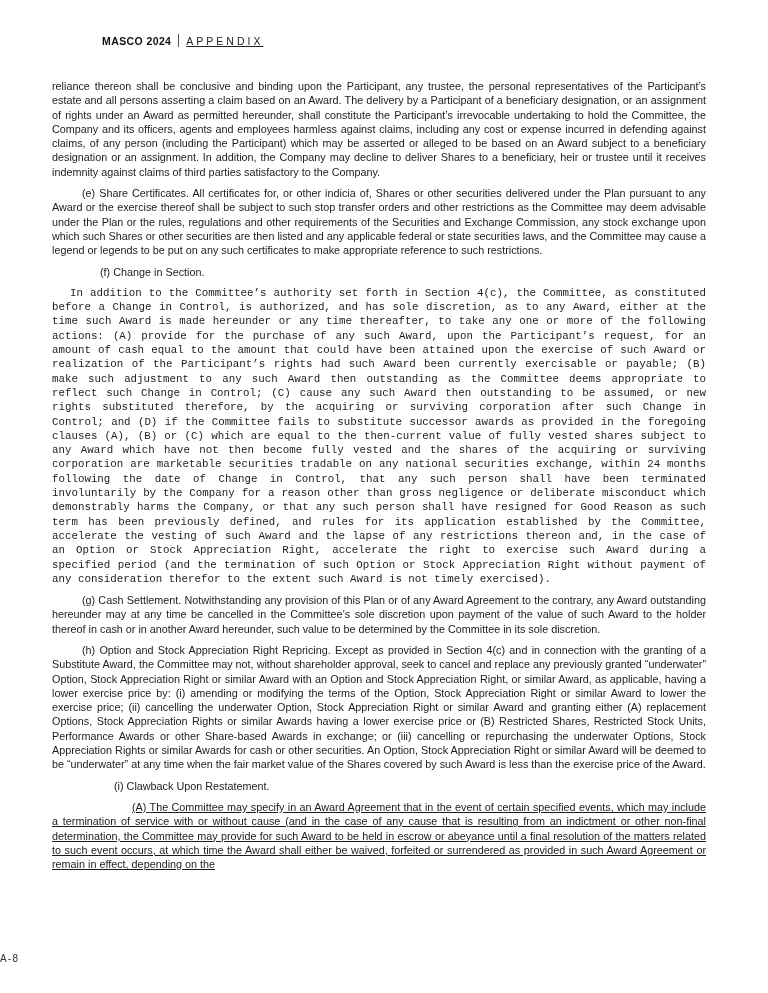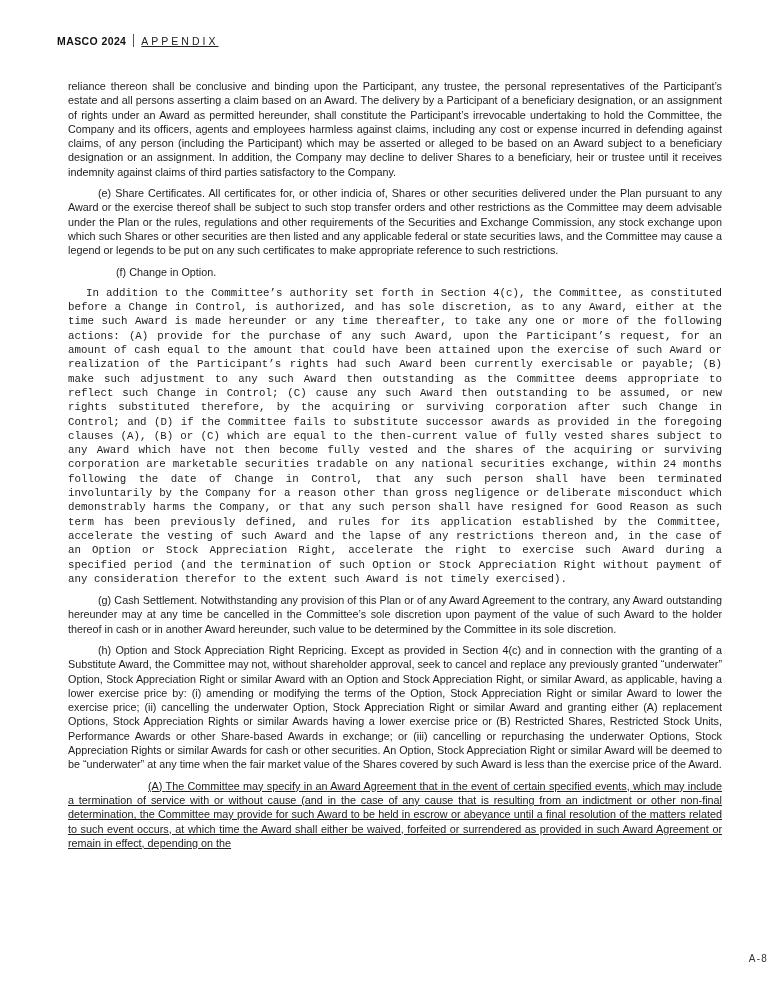--- a/index.html
+++ b/index.html
@@ -18,58 +18,59 @@
     top: 34px;
     left: 57px;
     display: flex;
     align-items: center;
   }
   .brand {
     font-weight: bold;
     font-size: 10.5px;
     letter-spacing: 0.4px;
     color: #111;
+    margin-left: 45px;
   }
   .divider {
     display: inline-block;
     width: 1px;
     height: 13px;
     background: #555;
     margin: 0 7px;
   }
   .section {
     font-size: 10.5px;
     letter-spacing: 3px;
     color: #222;
     text-decoration: underline;
   }
   .doc-body {
     position: absolute;
     top: 79px;
-    left: 68px;
+    left: 52px;
     width: 654px;
     font-size: 10.8px;
     line-height: 14.3px;
     text-align: justify;
     color: #1c1c1c;
   }
   .para { margin-bottom: 7px; }
   .flush { text-indent: 0; }
   .ind-1 { text-indent: 18px; font-family: Liberation Mono, monospace; }
   .ind-2 { text-indent: 30px; }
   .ind-3 { text-indent: 48px; }
   .ind-3b { text-indent: 62px; }
   .ind-4 { text-indent: 80px; text-decoration: underline; }
   .lead { }
   .doc-footer {
     position: absolute;
     bottom: 29px;
     left: 0;
     width: 100%;
-    text-align: right;
+    text-align: left;
     font-size: 10px;
     letter-spacing: 1.2px;
     color: #333;
   }
 </style>
 </head>
 <body>
 
 <div class="page">
 
@@ -78,28 +79,29 @@
     <span class="divider"></span>
     <span class="section">APPENDIX</span>
   </header>
 
   <main class="doc-body">
 
     <p class="para flush"><span>reliance thereon shall be conclusive and binding upon the Participant, any trustee, the personal representatives of the Participant’s estate and all persons asserting a claim based on an Award. The delivery by a Participant of a beneficiary designation, or an assignment of rights under an Award as permitted hereunder, shall constitute the Participant’s irrevocable undertaking to hold the Committee, the Company and its officers, agents and employees harmless against claims, including any cost or expense incurred in defending against claims, of any person (including the Participant) which may be asserted or alleged to be based on an Award subject to a beneficiary designation or an assignment. In addition, the Company may decline to deliver Shares to a beneficiary, heir or trustee until it receives indemnity against claims of third parties satisfactory to the Company.</span></p>
 
     <p class="para ind-2"><span>(e)</span> <span class="lead">Share Certificates.</span> <span>All certificates for, or other indicia of, Shares or other securities delivered under the Plan pursuant to any Award or the exercise thereof shall be subject to such stop transfer orders and other restrictions as the Committee may deem advisable under the Plan or the rules, regulations and other requirements of the Securities and Exchange Commission, any stock exchange upon which such Shares or other securities are then listed and any applicable federal or state securities laws, and the Committee may cause a legend or legends to be put on any such certificates to make appropriate reference to such restrictions.</span></p>
 
-    <p class="para ind-3"><span>(f)</span> <span class="lead">Change in Option.</span></p>
+    <p class="para ind-3"><span>(f)</span> <span class="lead">Change in Section.</span></p>
 
     <p class="para ind-1"><span>In addition to the Committee’s authority set forth in Section 4(c), the Committee, as constituted before a Change in Control, is authorized, and has sole discretion, as to any Award, either at the time such Award is made hereunder or any time thereafter, to take any one or more of the following actions: (A) provide for the purchase of any such Award, upon the Participant’s request, for an amount of cash equal to the amount that could have been attained upon the exercise of such Award or realization of the Participant’s rights had such Award been currently exercisable or payable; (B) make such adjustment to any such Award then outstanding as the Committee deems appropriate to reflect such Change in Control; (C) cause any such Award then outstanding to be assumed, or new rights substituted therefore, by the acquiring or surviving corporation after such Change in Control; and (D) if the Committee fails to substitute successor awards as provided in the foregoing clauses (A), (B) or (C) which are equal to the then-current value of fully vested shares subject to any Award which have not then become fully vested and the shares of the acquiring or surviving corporation are marketable securities tradable on any national securities exchange, within 24 months following the date of Change in Control, that any such person shall have been terminated involuntarily by the Company for a reason other than gross negligence or deliberate misconduct which demonstrably harms the Company, or that any such person shall have resigned for Good Reason as such term has been previously defined, and rules for its application established by the Committee, accelerate the vesting of such Award and the lapse of any restrictions thereon and, in the case of an Option or Stock Appreciation Right, accelerate the right to exercise such Award during a specified period (and the termination of such Option or Stock Appreciation Right without payment of any consideration therefor to the extent such Award is not timely exercised).</span></p>
 
     <p class="para ind-2"><span>(g)</span> <span class="lead">Cash Settlement.</span> <span>Notwithstanding any provision of this Plan or of any Award Agreement to the contrary, any Award outstanding hereunder may at any time be cancelled in the Committee’s sole discretion upon payment of the value of such Award to the holder thereof in cash or in another Award hereunder, such value to be determined by the Committee in its sole discretion.</span></p>
 
     <p class="para ind-2"><span>(h)</span> <span class="lead">Option and Stock Appreciation Right Repricing.</span> <span>Except as provided in Section 4(c) and in connection with the granting of a Substitute Award, the Committee may not, without shareholder approval, seek to cancel and replace any previously granted “underwater” Option, Stock Appreciation Right or similar Award with an Option and Stock Appreciation Right, or similar Award, as applicable, having a lower exercise price by: (i) amending or modifying the terms of the Option, Stock Appreciation Right or similar Award to lower the exercise price; (ii) cancelling the underwater Option, Stock Appreciation Right or similar Award and granting either (A) replacement Options, Stock Appreciation Rights or similar Awards having a lower exercise price or (B) Restricted Shares, Restricted Stock Units, Performance Awards or other Share-based Awards in exchange; or (iii) cancelling or repurchasing the underwater Options, Stock Appreciation Rights or similar Awards for cash or other securities. An Option, Stock Appreciation Right or similar Award will be deemed to be “underwater” at any time when the fair market value of the Shares covered by such Award is less than the exercise price of the Award.</span></p>
 
+    <p class="para ind-3b"><span>(i)</span> <span class="lead">Clawback Upon Restatement.</span></p>
 
     <p class="para ind-4"><span>(A)</span> <span>The Committee may specify in an Award Agreement that in the event of certain specified events, which may include a termination of service with or without cause (and in the case of any cause that is resulting from an indictment or other non-final determination, the Committee may provide for such Award to be held in escrow or abeyance until a final resolution of the matters related to such event occurs, at which time the Award shall either be waived, forfeited or surrendered as provided in such Award Agreement or remain in effect, depending on the</span></p>
 
   </main>
 
   <footer class="doc-footer">
     <span>A-8</span>
   </footer>
 
 </div>

